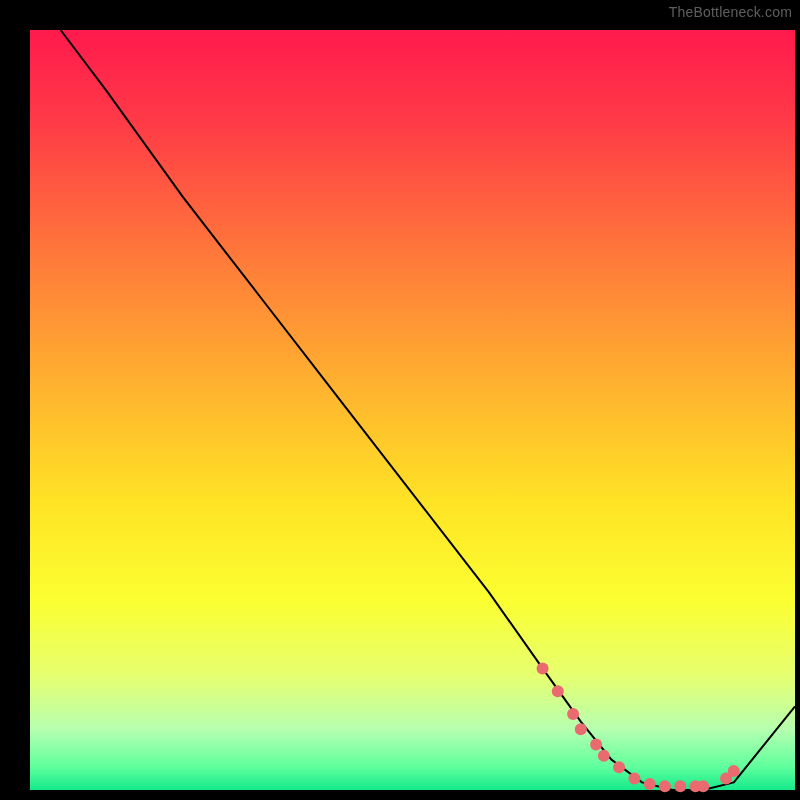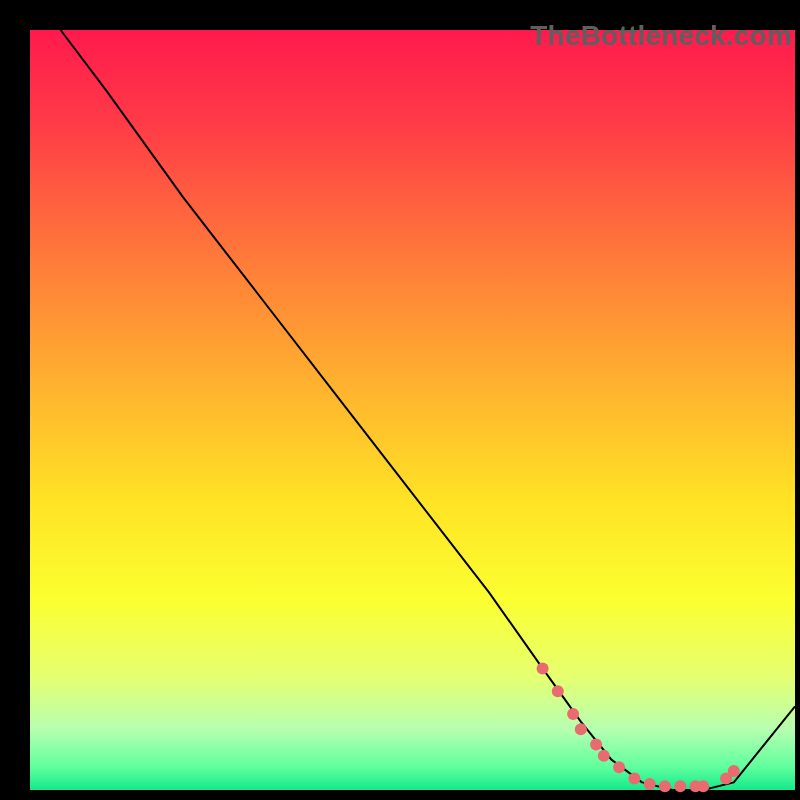--- a/index.html
+++ b/index.html
@@ -15,25 +15,24 @@
     position: relative;
     width: 800px;
     height: 800px;
     background: #000;
   }
   .watermark {
     position: absolute;
     top: 4px;
     right: 8px;
     color: #5f5f5f;
-    font-size: 28px;
-    font-weight: 700;
+    font-size: 14px;
+    font-weight: 400;
     letter-spacing: 0.2px;
     z-index: 10;
-    margin-top: 16px;
   }
   svg {
     position: absolute;
     top: 0;
     left: 0;
   }
 </style>
 </head>
 <body>
 

